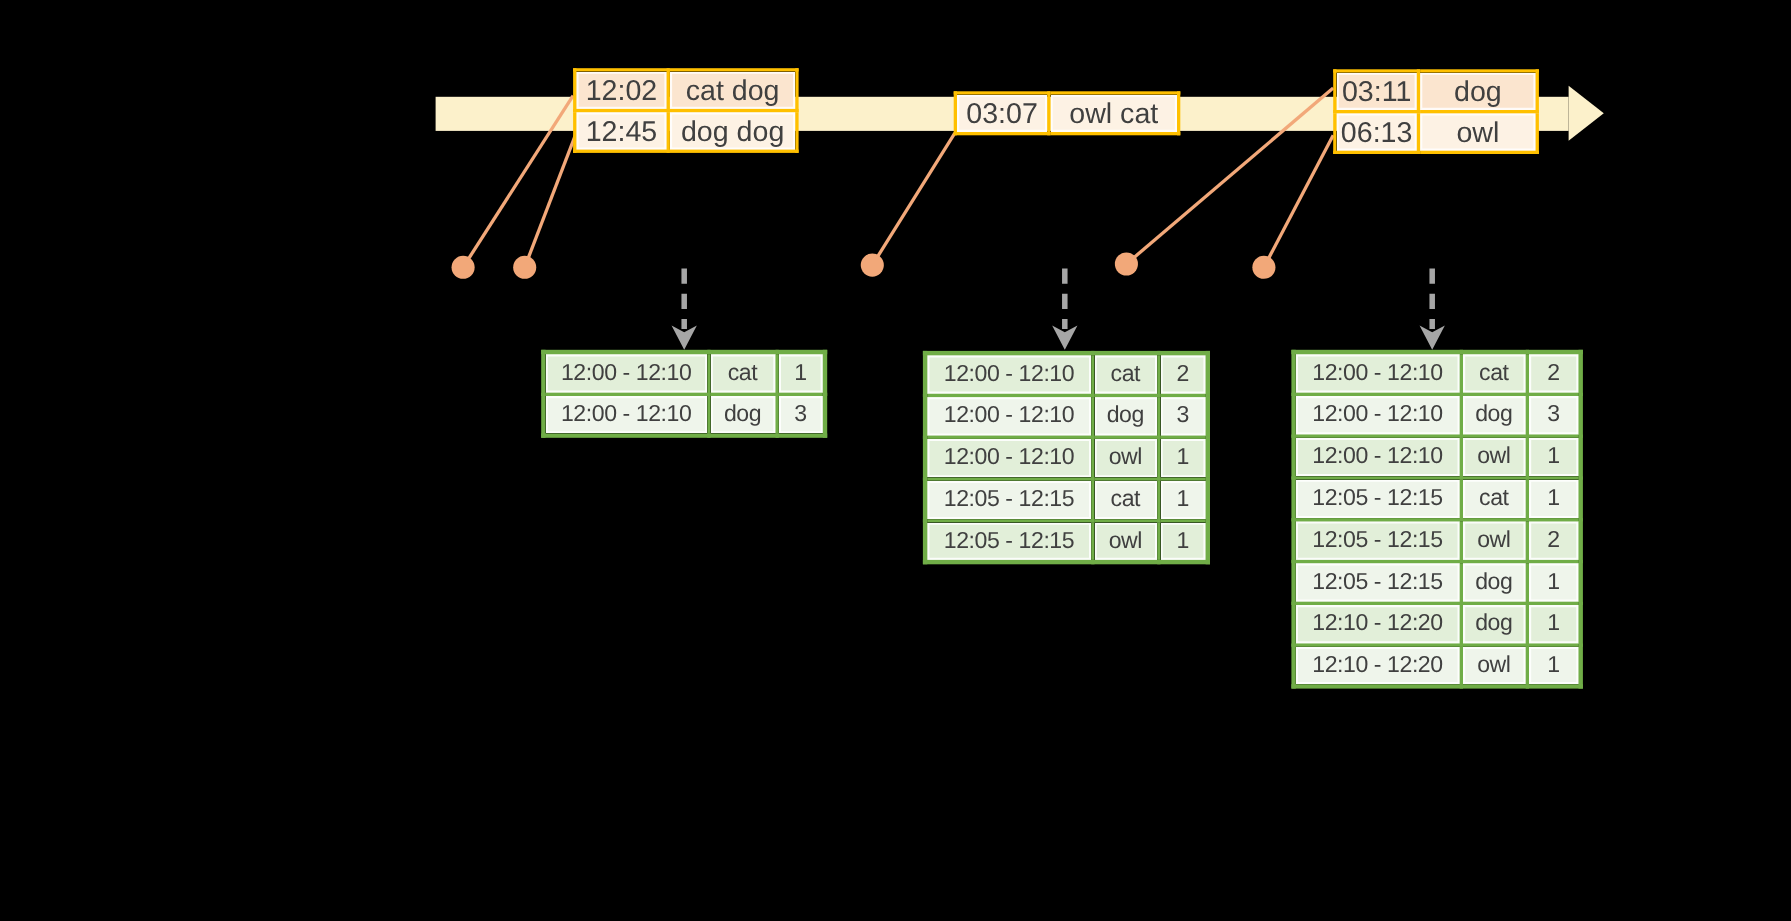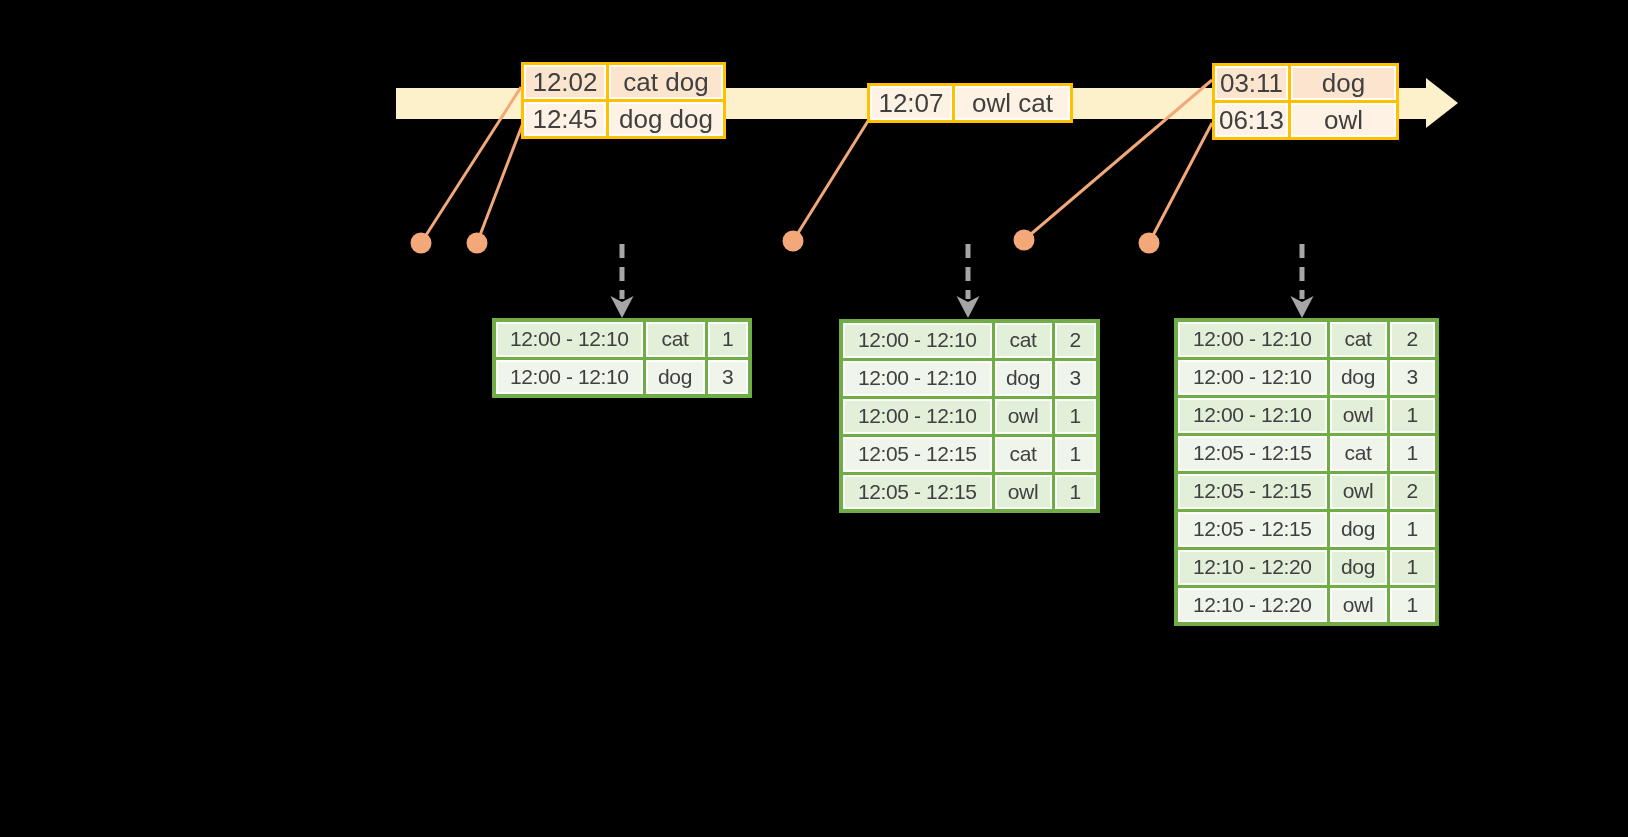--- a/index.html
+++ b/index.html
@@ -108,21 +108,21 @@
       </tbody>
   </table>
 
   <table id="ev2" class="event-table">
     <colgroup>
         <col style="width:85px">
         <col style="width:118px">
       </colgroup>
     <tbody>
         <tr class="row-light">
-          <td>12:07</td>
+          <td>03:07</td>
           <td>owl cat</td>
         </tr>
       </tbody>
   </table>
 
   <table id="ev3" class="event-table">
     <colgroup>
         <col style="width:76px">
         <col style="width:108px">
       </colgroup>

